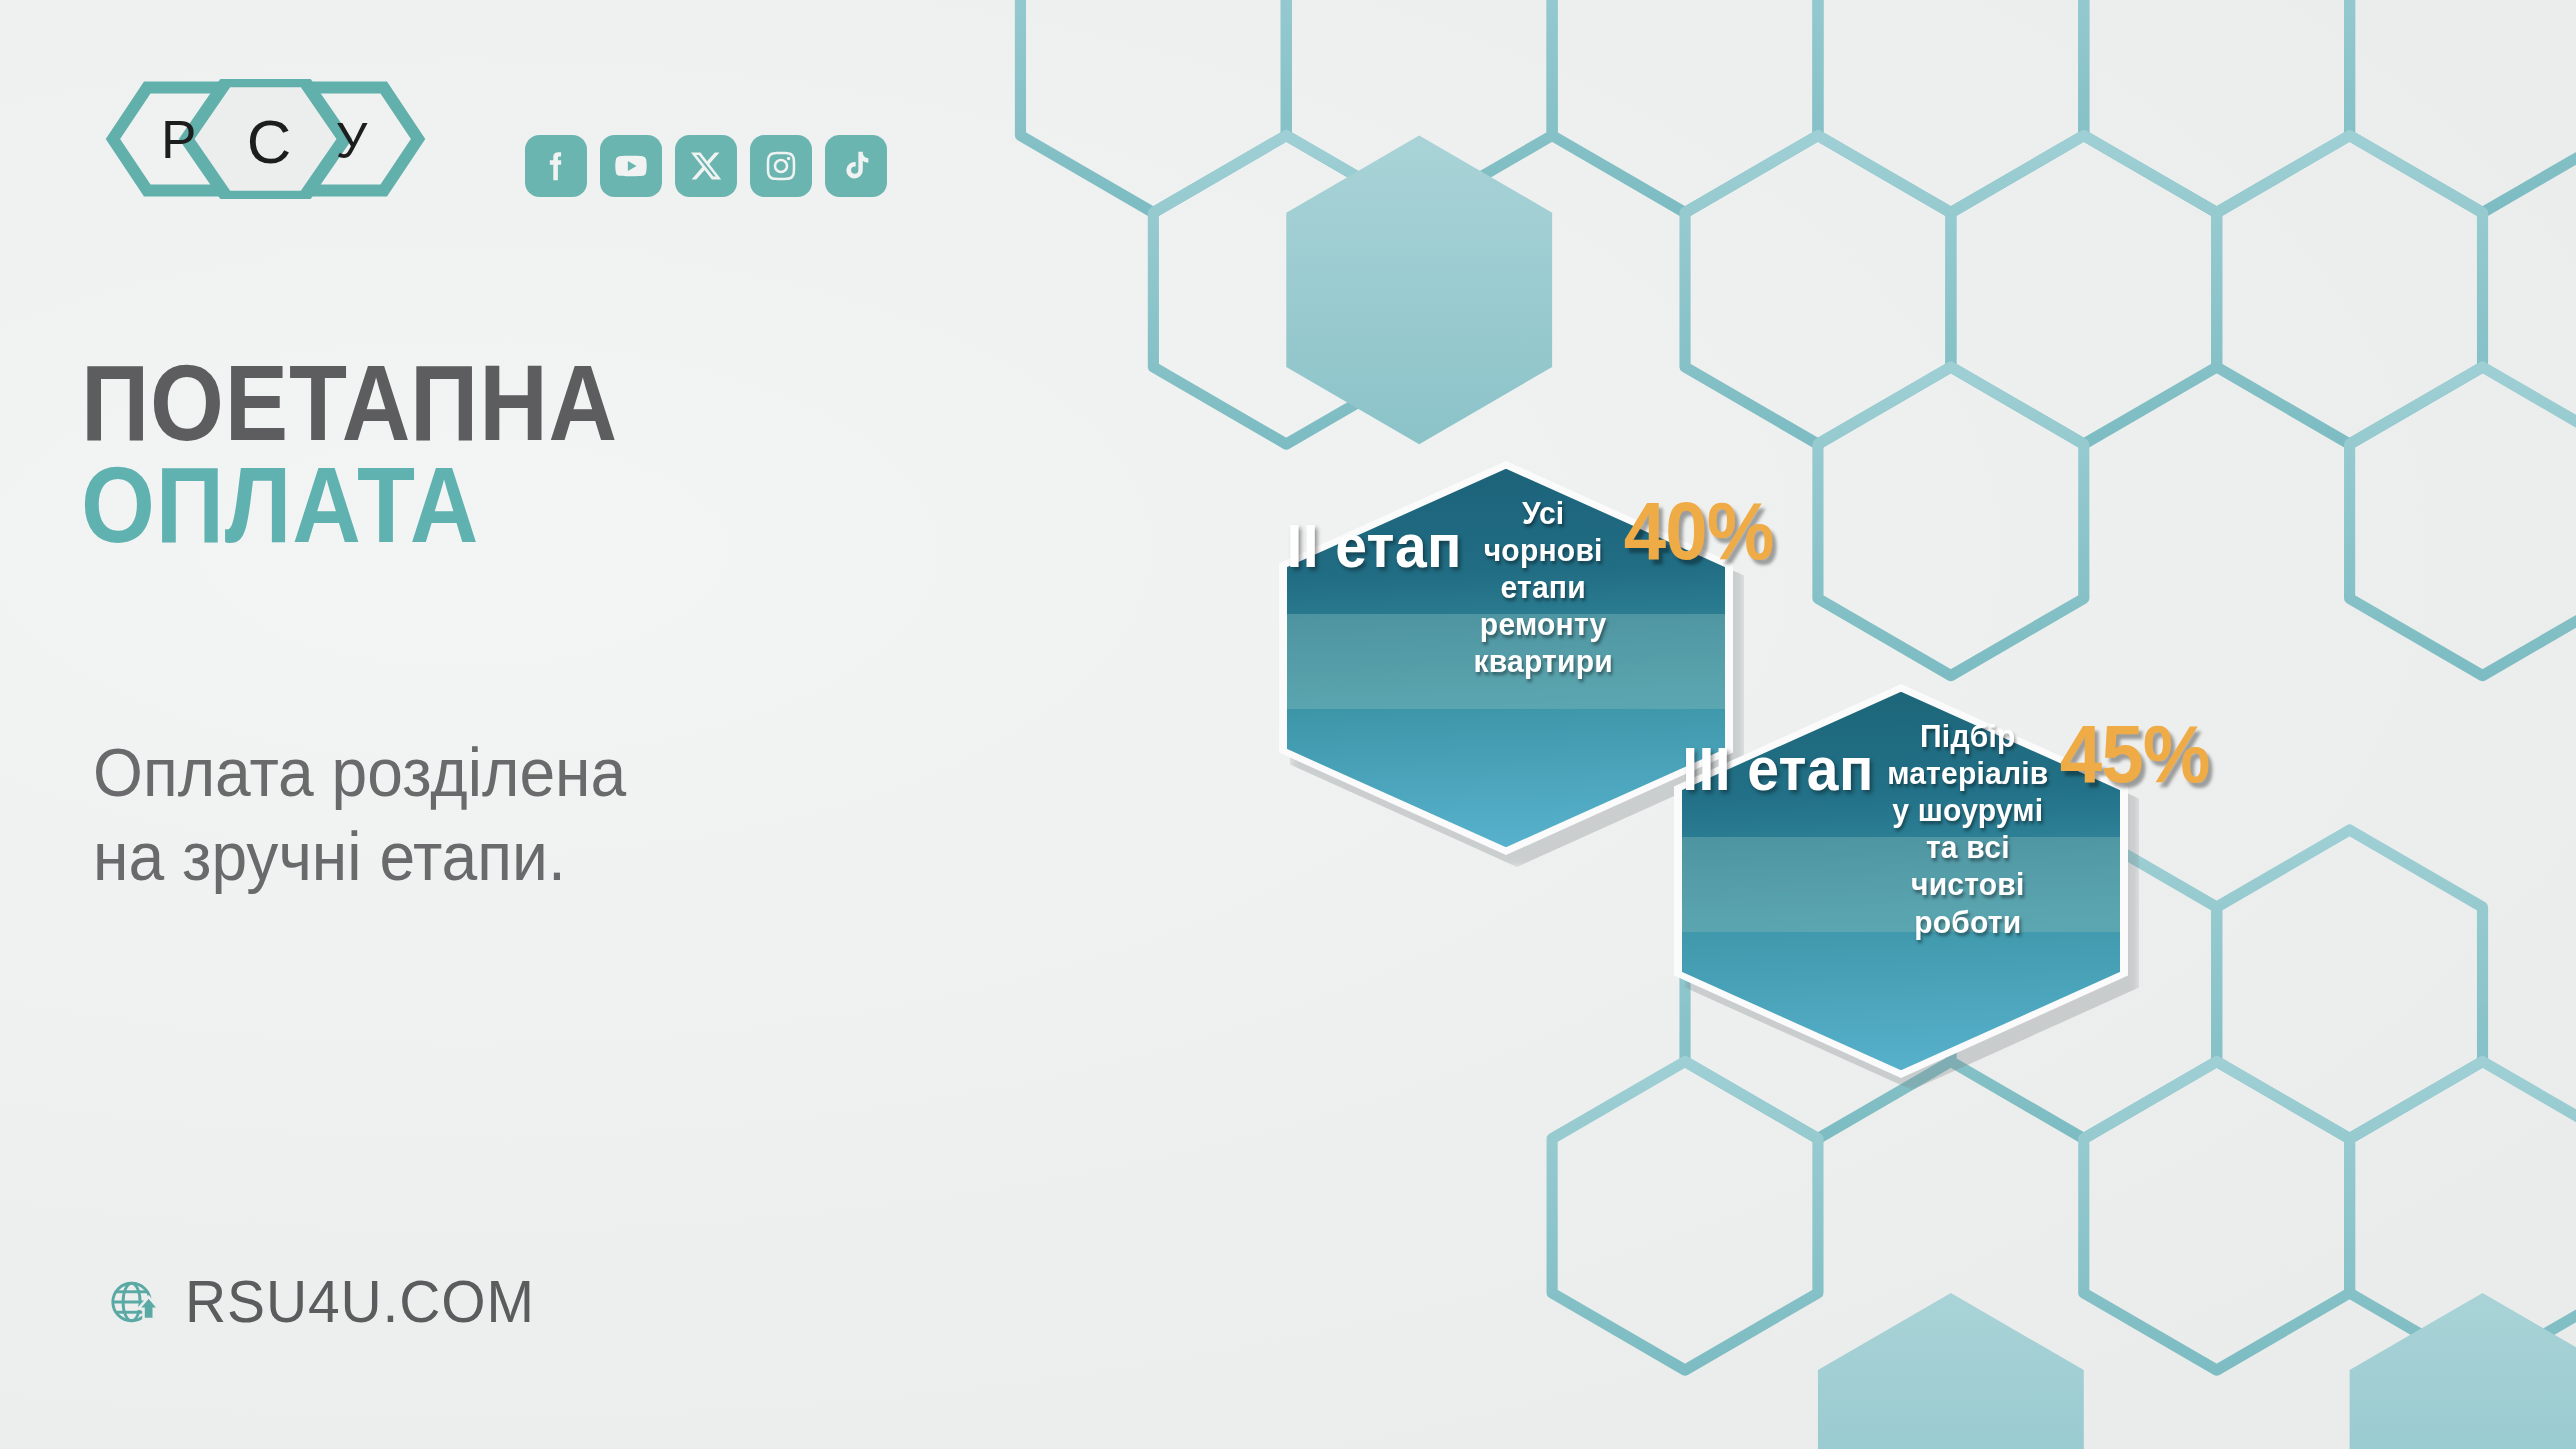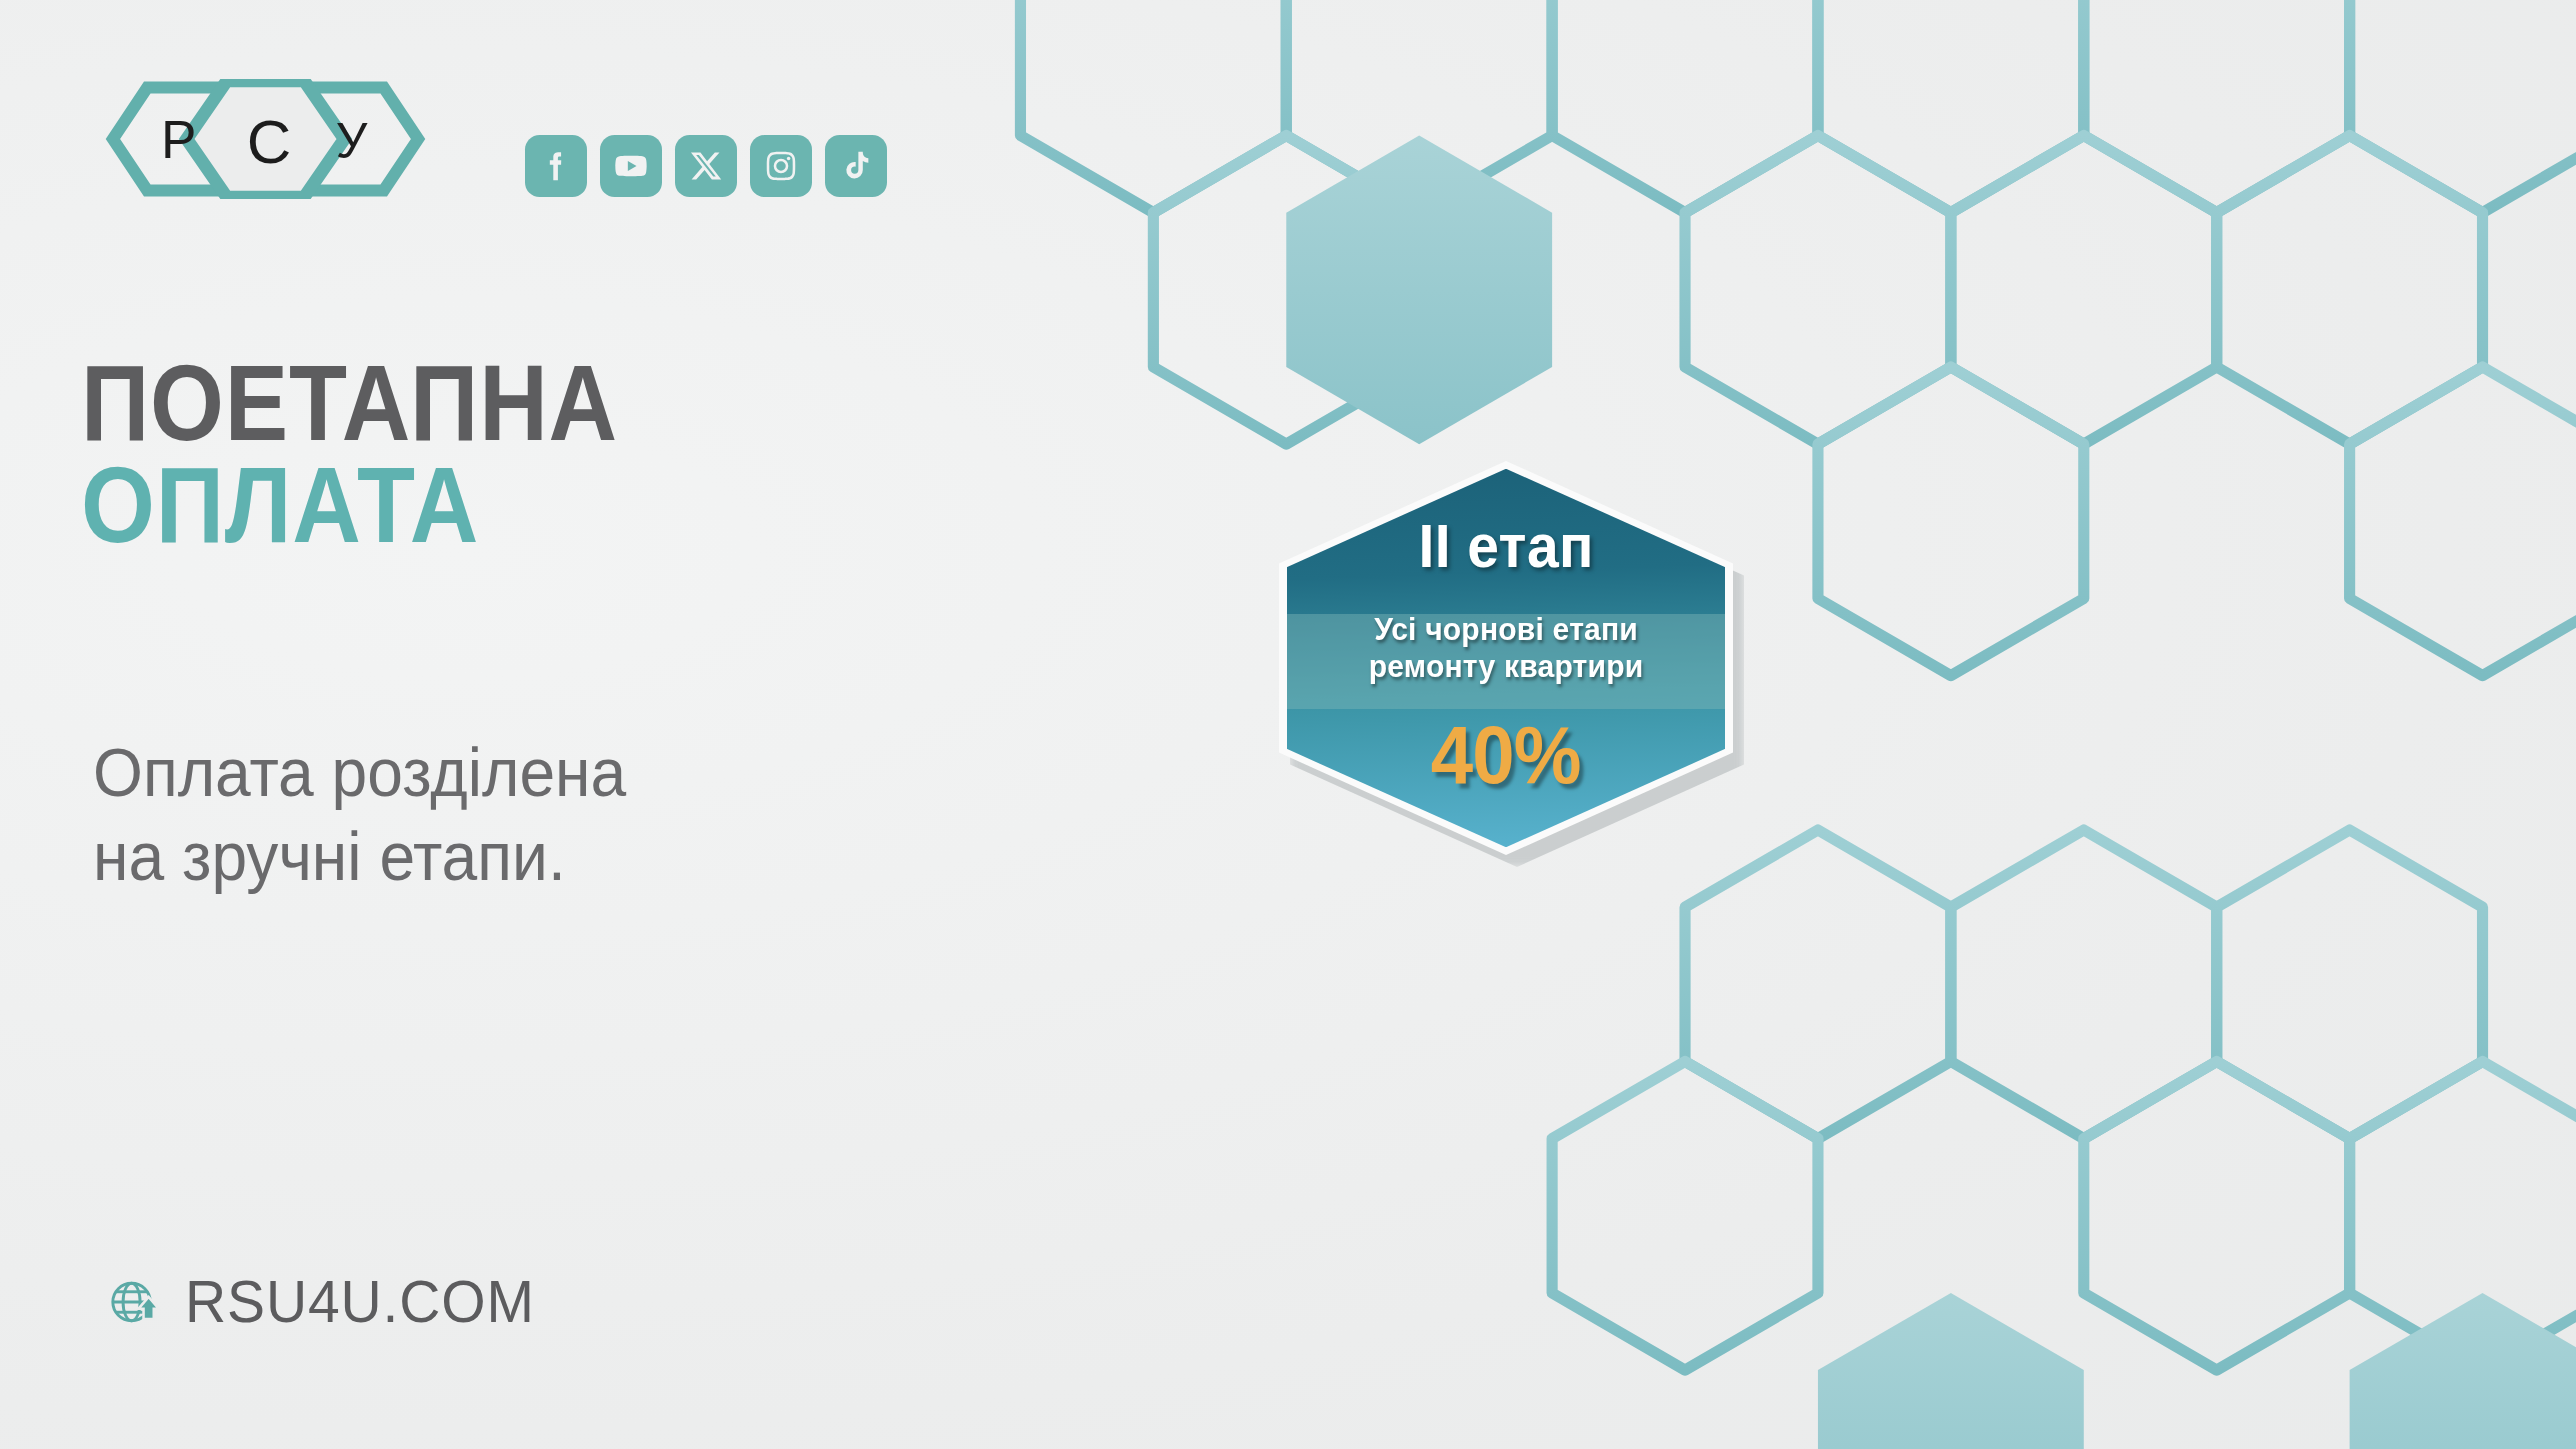--- a/index.html
+++ b/index.html
@@ -143,22 +143,21 @@
     content:"";
     position:absolute;
     left:0; right:0;
     top:var(--bandTop);
     height:var(--bandH);
     background:var(--bandColor);
   }
 
   .hex-content {
     position:absolute; inset:0;
-    display:flex; flex-direction:column;
-    align-items:center;
+    display:flex; flex-direction:row;
     text-align:center;
     color:#ffffff;
   }
   .hex-stage {
     font-family:"Liberation Sans Narrow","Liberation Sans", sans-serif;
     font-weight:700;
     font-size:62px;
     line-height:1;
     letter-spacing:0.4px;
     transform:scaleX(0.92);
@@ -344,17 +343,29 @@
       <div class="hex-fill"></div>
       <div class="hex-band"></div>
       <div class="hex-content">
         <div class="hex-stage">II етап</div>
         <div class="hex-desc">Усі чорнові етапи
 ремонту квартири</div>
         <div class="hex-pct">40%</div>
       </div>
     </div>
 
+    <div class="hexcard" id="card-3">
+      <div class="hex-shadow"></div>
+      <div class="hex-border"></div>
+      <div class="hex-fill"></div>
+      <div class="hex-band"></div>
+      <div class="hex-content">
+        <div class="hex-stage">III етап</div>
+        <div class="hex-desc">Підбір матеріалів у шоурумі
+та всі чистові роботи</div>
+        <div class="hex-pct">45%</div>
+      </div>
+    </div>
 
 
   </div>
 </div>
 
 
 </body></html>

